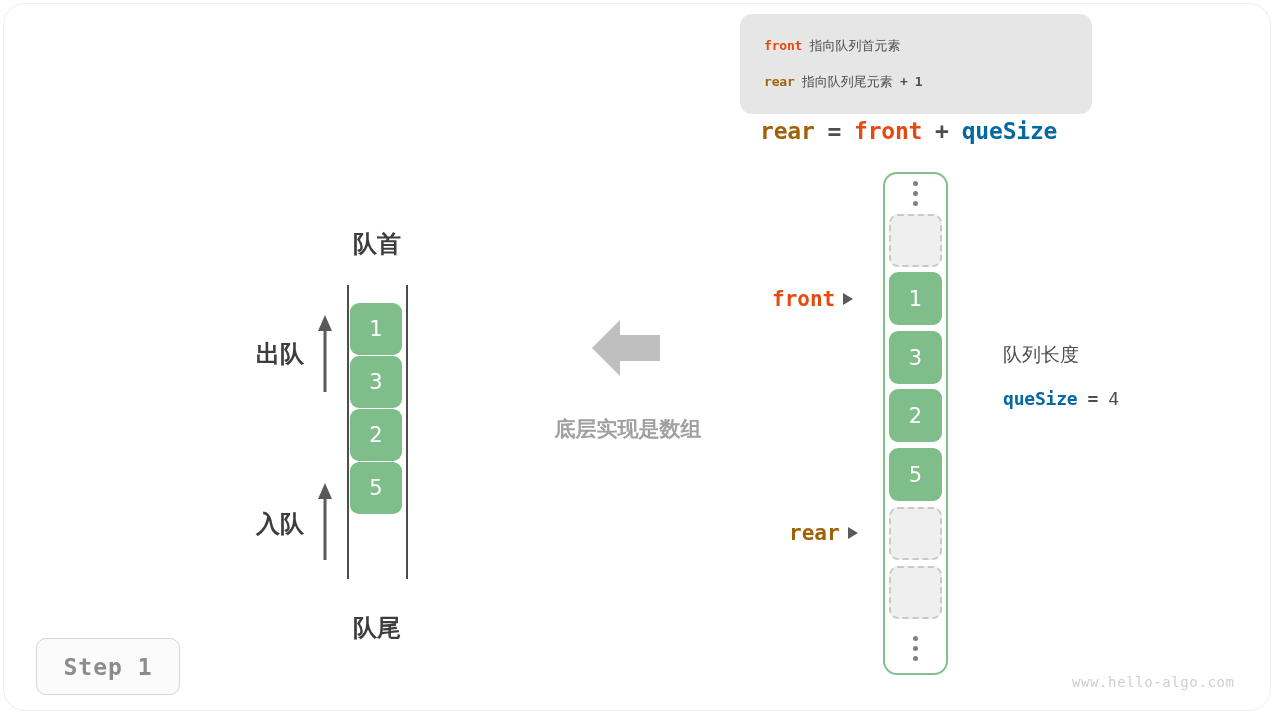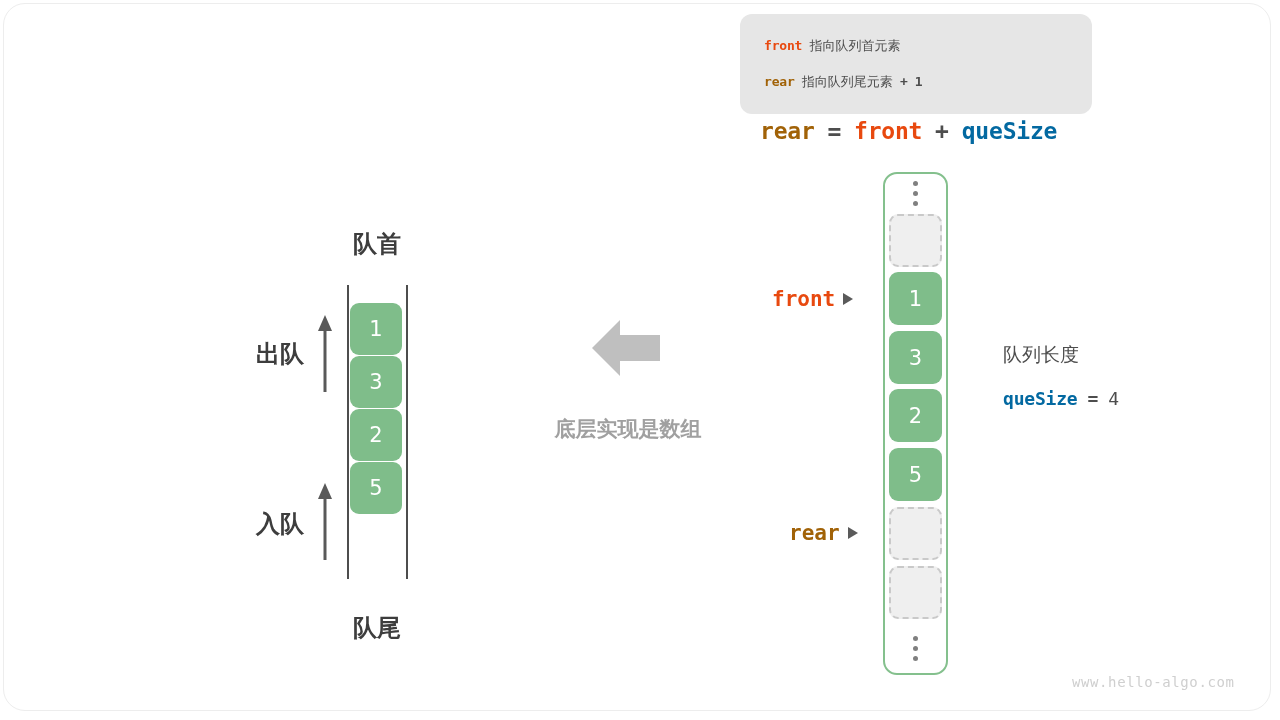--- a/index.html
+++ b/index.html
@@ -357,15 +357,18 @@
   </svg>
 
   <svg class="abs big-arrow" width="68" height="60" viewBox="0 0 68 60">
     <polygon points="0,30 28,2 28,17 68,17 68,43 28,43 28,58" fill="#bfbfbf"></polygon>
   </svg>
 
   <div class="abs center-text">
     <div>底层实现是数组</div>
   </div>
 
+  <div class="abs step-badge">
+    <span>Step 1</span>
+  </div>
 
   <div class="abs watermark">www.hello-algo.com</div>
 </div>
 
 </body></html>

